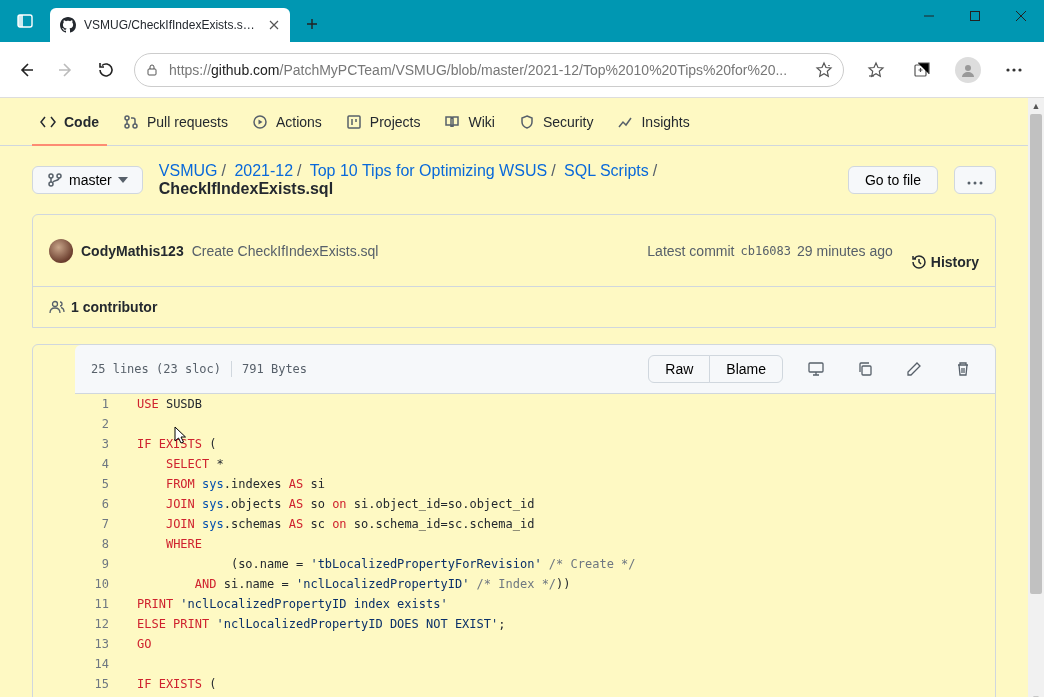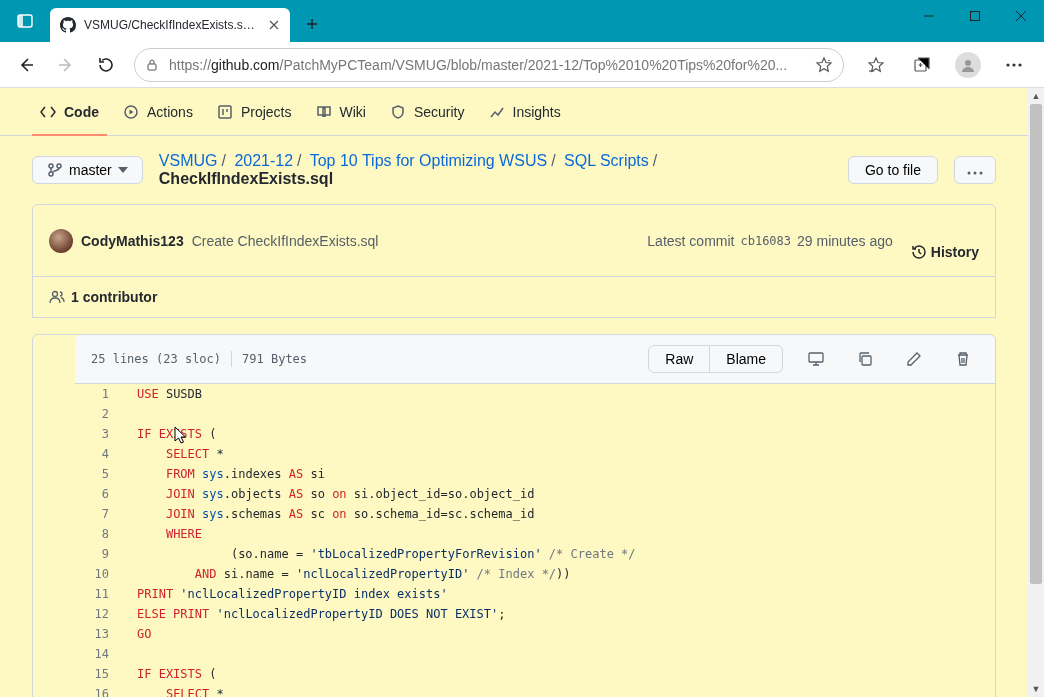--- a/index.html
+++ b/index.html
@@ -9,21 +9,21 @@
 .browser-titlebar { height: 42px; background: #0097b2; display: flex; align-items: flex-start; }
 .tab-spacer-left { width: 50px; height: 100%; display: flex; align-items: center; justify-content: center; }
 .browser-tab { background: #fff; height: 34px; margin-top: 8px; border-radius: 6px 6px 0 0; display: flex; align-items: center; padding: 0 8px 0 10px; min-width: 230px; max-width: 240px; }
 .tab-favicon { width: 16px; height: 16px; margin-right: 8px; flex-shrink: 0; }
 .tab-title { white-space: nowrap; overflow: hidden; text-overflow: ellipsis; font-size: 12px; flex: 1; }
 .tab-close { width: 16px; height: 16px; margin-left: 6px; display: flex; align-items: center; justify-content: center; }
 .new-tab { width: 28px; height: 28px; margin: 10px 0 0 8px; display: flex; align-items: center; justify-content: center; }
 .window-controls { margin-left: auto; display: flex; }
 .win-btn { width: 46px; height: 32px; display: flex; align-items: center; justify-content: center; }
 
-.browser-toolbar { height: 46px; display: flex; align-items: center; padding: 0 6px; border-bottom: 1px solid #ddd; background: #fff; }
+.browser-toolbar { height: 56px; display: flex; align-items: center; padding: 0 6px; border-bottom: 1px solid #ddd; background: #fff; }
 .nav-btn { width: 40px; height: 40px; display: flex; align-items: center; justify-content: center; }
 .nav-btn.disabled svg { opacity: 0.3; }
 .url-bar { flex: 1; height: 34px; border: 1px solid #ccc; border-radius: 17px; display: flex; align-items: center; padding: 0 10px; margin: 0 8px; }
 .url-bar .lock { margin-right: 10px; }
 .url-text { flex: 1; font-size: 14px; color: #777; white-space: nowrap; overflow: hidden; text-overflow: ellipsis; }
 .url-text .host { color: #222; }
 .url-bar .star { margin-left: 8px; }
 .toolbar-right { display: flex; align-items: center; gap: 6px; padding: 0 4px; }
 .toolbar-icon { width: 40px; height: 40px; display: flex; align-items: center; justify-content: center; }
 .avatar-circle { width: 26px; height: 26px; border-radius: 50%; background: #ddd; display: flex; align-items: center; justify-content: center; }
@@ -191,20 +191,29 @@
 
 <div class="page-wrap">
 <div class="page">
 
   <div class="repo-nav">
     <div class="repo-nav-item selected">
       <svg width="16" height="16" viewBox="0 0 16 16">
             <path fill="none" stroke="#24292f" stroke-width="1.5" d="M5 3L1 8l4 5M11 3l4 5-4 5"></path>
           </svg>
       <span>Code</span>
+    </div>
+    <div class="repo-nav-item">
+      <svg width="16" height="16" viewBox="0 0 16 16">
+            <circle cx="4" cy="4" r="2" fill="none" stroke="#57606a" stroke-width="1.5"></circle>
+            <circle cx="4" cy="12" r="2" fill="none" stroke="#57606a" stroke-width="1.5"></circle>
+            <circle cx="12" cy="12" r="2" fill="none" stroke="#57606a" stroke-width="1.5"></circle>
+            <path fill="none" stroke="#57606a" stroke-width="1.5" d="M4 6v4M12 10V6a2 2 0 00-2-2H8"></path>
+          </svg>
+      <span>Pull requests</span>
     </div>
     <div class="repo-nav-item">
       <svg width="16" height="16" viewBox="0 0 16 16">
             <circle cx="8" cy="8" r="6" fill="none" stroke="#57606a" stroke-width="1.5"></circle>
             <path fill="#57606a" d="M6.5 5.5l4 2.5-4 2.5z"></path>
           </svg>
       <span>Actions</span>
     </div>
     <div class="repo-nav-item">
       <svg width="16" height="16" viewBox="0 0 16 16">

